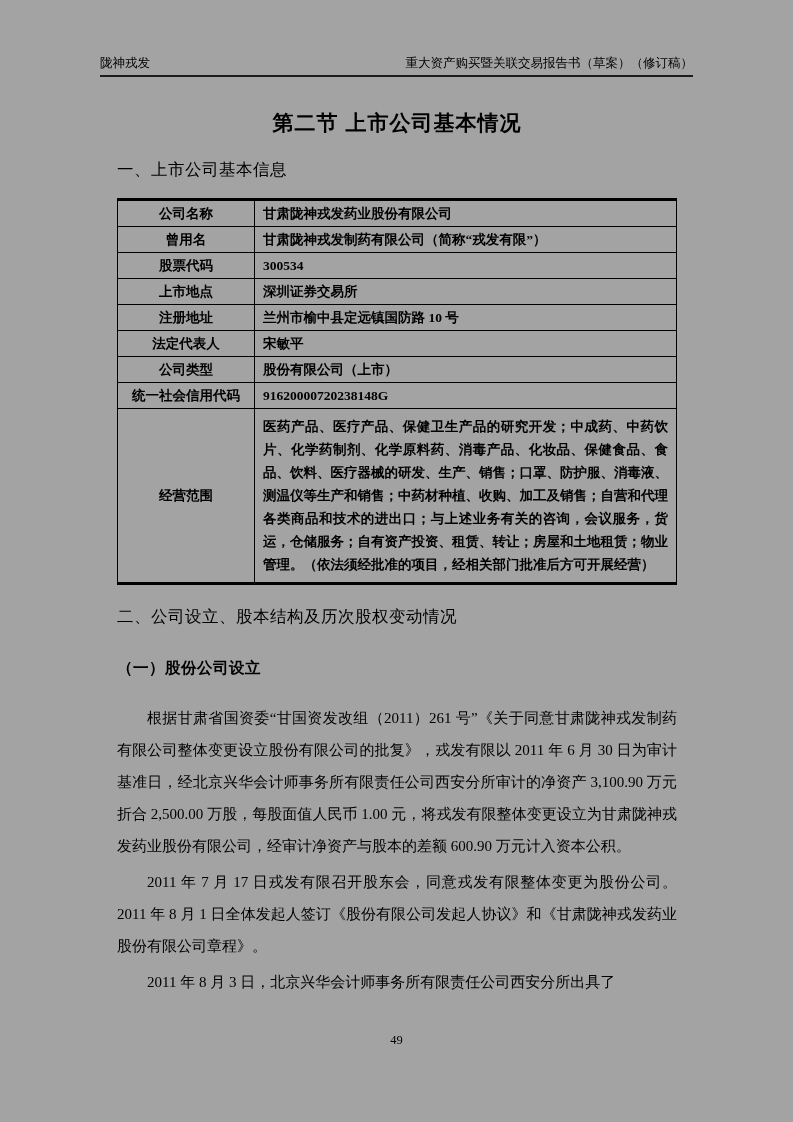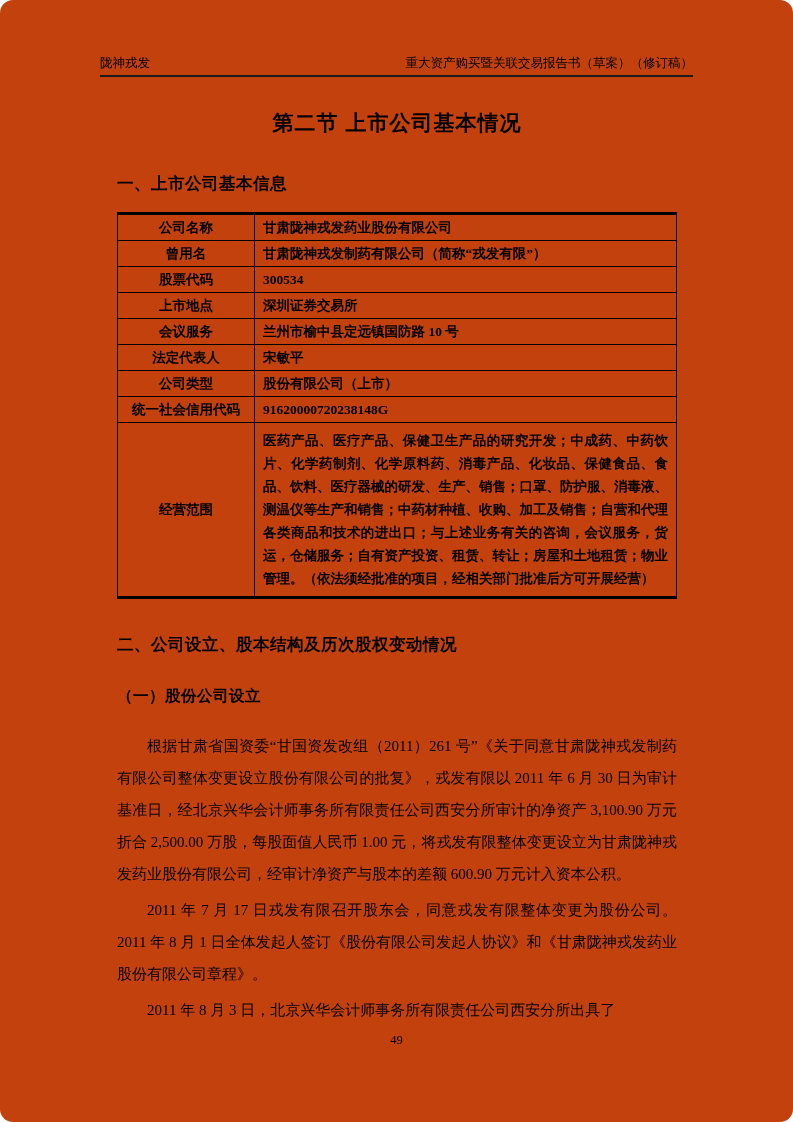--- a/index.html
+++ b/index.html
@@ -1,26 +1,25 @@
 <!DOCTYPE html>
 <html lang="zh"><head>
 <meta charset="utf-8">
 <style>
   html, body { margin: 0; padding: 0; background: #ffffff; }
   .page {
     position: relative;
     width: 793px;
     height: 1122px;
     margin: 0 auto;
-    background: #c2410c;
+    background: #a3a3a3;
     color: #000000;
     font-family: "Liberation Serif", "DejaVu Serif", serif;
     overflow: hidden;
     box-sizing: border-box;
-    border-radius: 13px;
   }
   
   .header {
     position: absolute;
     left: 100px; right: 100px; top: 54px;
     display: flex;
     justify-content: space-between;
     align-items: flex-end;
     font-size: 12.5px;
     line-height: 18px;
@@ -39,23 +38,23 @@
   .chapter-title {
     margin: 8px 0 0 0;
     text-align: center;
     font-family: "Liberation Sans", "DejaVu Sans", sans-serif;
     font-weight: bold;
     font-size: 21px;
     line-height: 30px;
     letter-spacing: 1px;
   }
   .section-heading {
-    margin: 33px 0 0 0;
+    margin: 19px 0 0 0;
     font-family: "Liberation Sans", "DejaVu Sans", sans-serif;
-    font-weight: bold;
+    font-weight: normal;
     font-size: 16.5px;
     line-height: 24px;
     letter-spacing: 0.5px;
   }
   .subsection-heading {
     margin: 29px 0 12px 0;
     font-family: "Liberation Sans", "DejaVu Sans", sans-serif;
     font-weight: bold;
     font-size: 15.5px;
     line-height: 22px;
@@ -136,21 +135,21 @@
         </tr>
         <tr class="row-single">
           <td class="cell-label">股票代码</td>
           <td class="cell-value">300534</td>
         </tr>
         <tr class="row-single">
           <td class="cell-label">上市地点</td>
           <td class="cell-value">深圳证券交易所</td>
         </tr>
         <tr class="row-single">
-          <td class="cell-label">会议服务</td>
+          <td class="cell-label">注册地址</td>
           <td class="cell-value">兰州市榆中县定远镇国防路 10 号</td>
         </tr>
         <tr class="row-single">
           <td class="cell-label">法定代表人</td>
           <td class="cell-value">宋敏平</td>
         </tr>
         <tr class="row-single">
           <td class="cell-label">公司类型</td>
           <td class="cell-value">股份有限公司（上市）</td>
         </tr>

